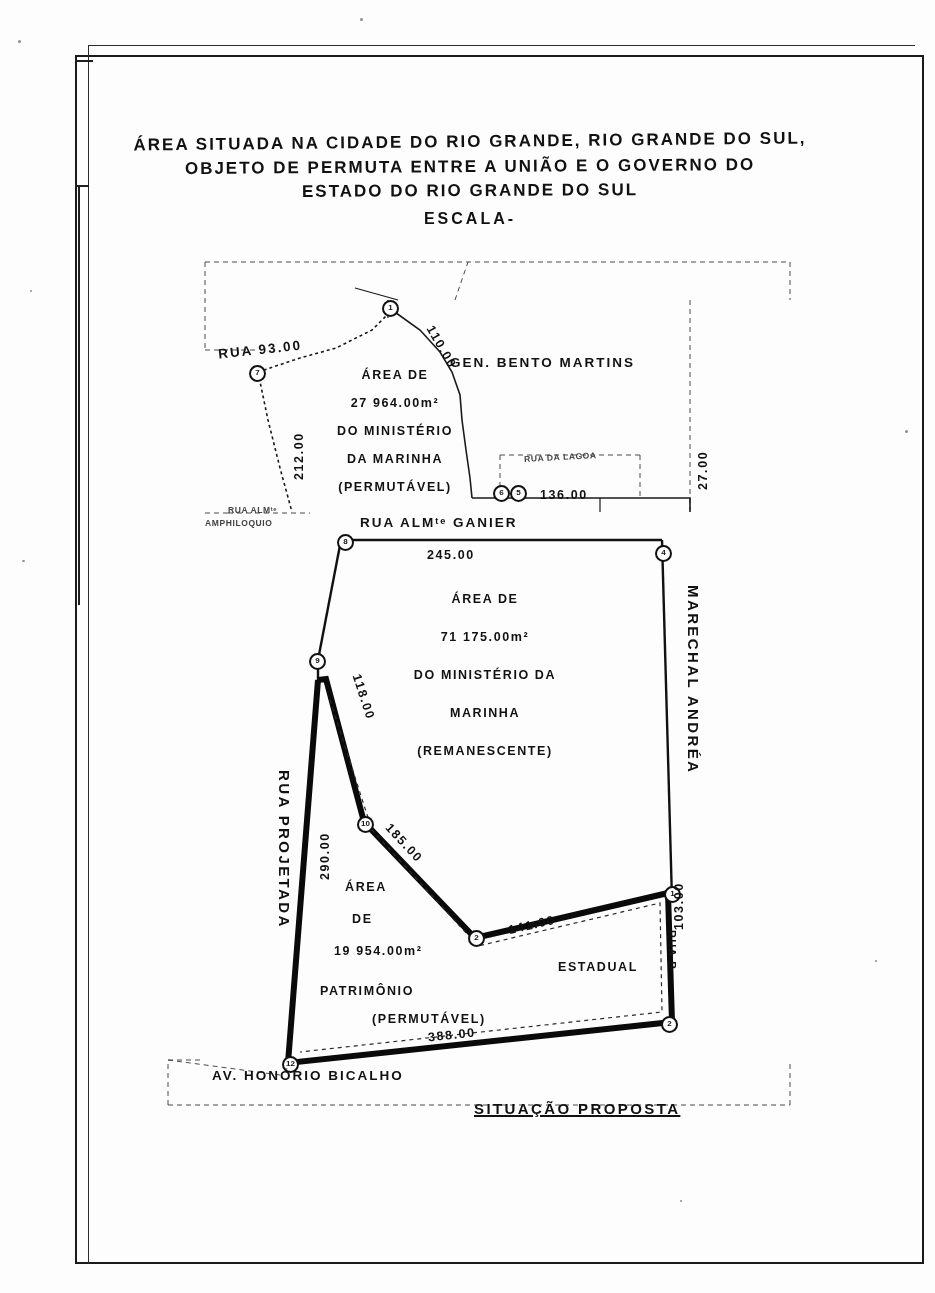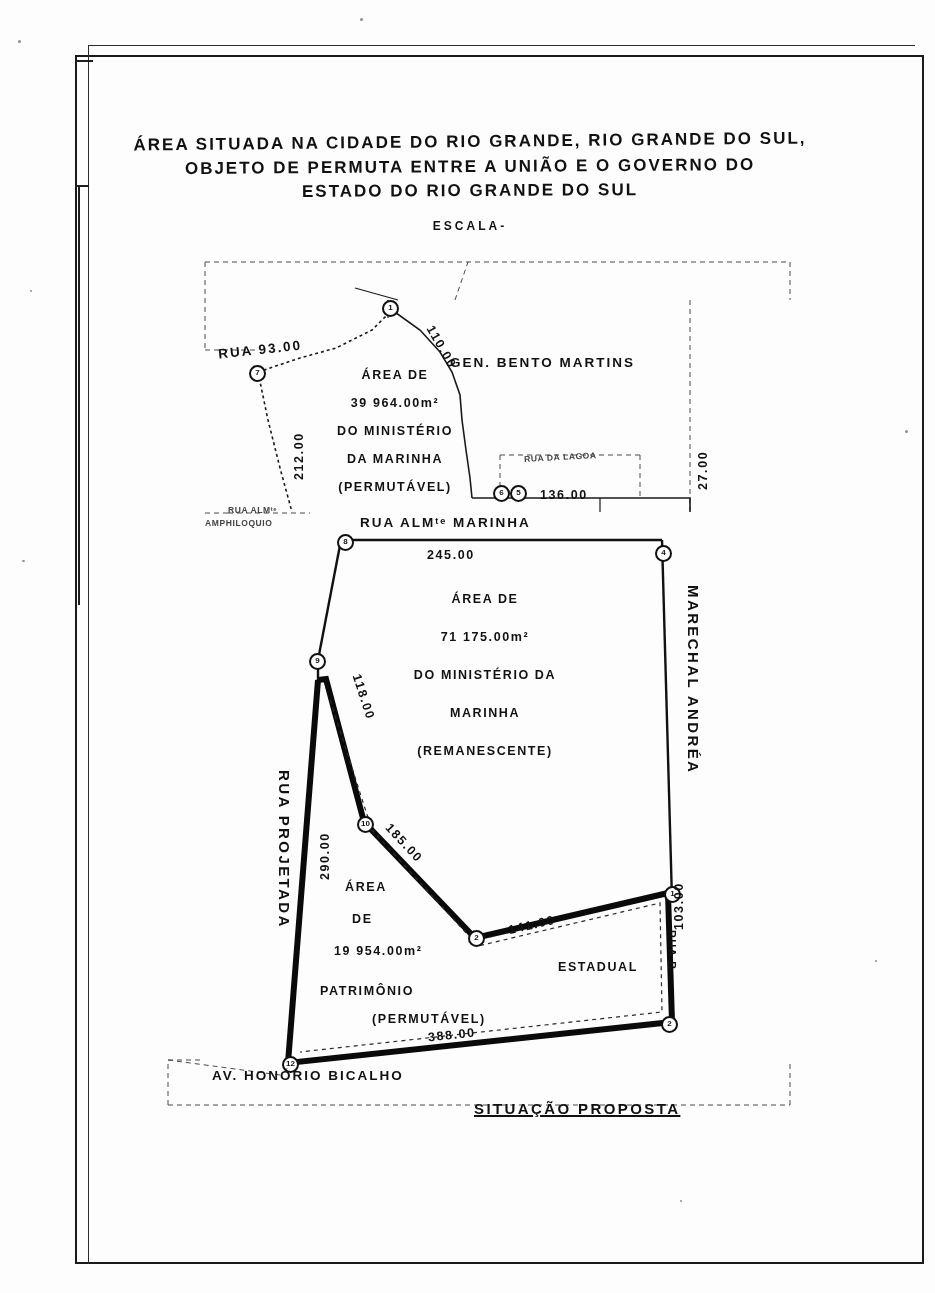--- a/index.html
+++ b/index.html
@@ -55,22 +55,22 @@
     font-weight: 700;
     letter-spacing: 2px;
     line-height: 1.45;
     font-size: 17px;
     color: #111;
   }
   .title-block .l1 { transform: rotate(-0.6deg); }
   .title-block .l2 { transform: rotate(-0.4deg); }
   .title-block .l3 { transform: rotate(-0.3deg); }
   .title-block .scale {
-    margin-top: 14px;
-    font-size: 12px;
+    margin-top: 3px;
+    font-size: 16px;
     letter-spacing: 3px;
   }
   .sc { font-variant: small-caps; }
 
   
   .canvas {
     position: absolute;
     left: 0;
     top: 0;
     width: 935px;
@@ -197,21 +197,21 @@
 <div class="node" style="left:655px; top:545px;"><span>4</span></div>
 <div class="node" style="left:309px; top:653px;"><span>9</span></div>
 <div class="node" style="left:357px; top:816px;"><span>10</span></div>
 <div class="node" style="left:468px; top:930px;"><span>2</span></div>
 <div class="node" style="left:664px; top:886px;"><span>1</span></div>
 <div class="node" style="left:282px; top:1056px;"><span>12</span></div>
 <div class="node" style="left:661px; top:1016px;"><span>2</span></div>
 
 <div class="lbl mid" style="left:218px; top:342px; transform:rotate(-6deg);">RUA 93.00</div>
 <div class="lbl mid" style="left:450px; top:355px;">GEN. BENTO MARTINS</div>
-<div class="lbl mid" style="left:360px; top:515px;">RUA ALMᵗᵉ  MARINHA</div>
+<div class="lbl mid" style="left:360px; top:515px;">RUA ALMᵗᵉ  GANIER</div>
 <div class="lbl big rot-90" style="left:702px; top:585px;">MARECHAL   ANDRÉA</div>
 <div class="lbl big rot-90" style="left:293px; top:770px;">RUA   PROJETADA</div>
 <div class="lbl small rot-90" style="left:678px; top:930px;">RUA B</div>
 <div class="lbl mid" style="left:212px; top:1068px;">AV.    HONÓRIO    BICALHO</div>
 <div class="lbl tiny" style="left:524px; top:452px; transform:rotate(-3deg);">RUA   DA  LAGOA</div>
 <div class="lbl tiny" style="left:228px; top:505px;">RUA   ALMᵗᵉ</div>
 <div class="lbl tiny" style="left:205px; top:518px;">AMPHILOQUIO</div>
 
 <div class="lbl" style="left:418px; top:340px; transform:rotate(60deg);">110.00</div>
 <div class="lbl rot90" style="left:292px; top:480px;">212.00</div>
@@ -220,21 +220,21 @@
 <div class="lbl" style="left:427px; top:548px;">245.00</div>
 <div class="lbl" style="left:340px; top:690px; transform:rotate(72deg);">118.00</div>
 <div class="lbl" style="left:380px; top:836px; transform:rotate(47deg);">185.00</div>
 <div class="lbl" style="left:508px; top:918px; transform:rotate(-13deg);">141.00</div>
 <div class="lbl rot90" style="left:318px; top:880px;">290.00</div>
 <div class="lbl" style="left:428px; top:1028px; transform:rotate(-6deg);">388.00</div>
 <div class="lbl rot90" style="left:672px; top:930px;">103.00</div>
 
 <div style="position:absolute; left:300px; top:368px; width:190px;">
   <div class="lbl" style="position:static; text-align:center; margin-bottom:14px;">ÁREA DE</div>
-  <div class="lbl" style="position:static; text-align:center; margin-bottom:14px;">39 964.00m²</div>
+  <div class="lbl" style="position:static; text-align:center; margin-bottom:14px;">27 964.00m²</div>
   <div class="lbl" style="position:static; text-align:center; margin-bottom:14px;">DO MINISTÉRIO</div>
   <div class="lbl" style="position:static; text-align:center; margin-bottom:14px;">DA MARINHA</div>
   <div class="lbl" style="position:static; text-align:center;">(PERMUTÁVEL)</div>
 </div>
 
 <div style="position:absolute; left:370px; top:592px; width:230px;">
   <div class="lbl" style="position:static; text-align:center; margin-bottom:24px;">ÁREA      DE</div>
   <div class="lbl" style="position:static; text-align:center; margin-bottom:24px;">71 175.00m²</div>
   <div class="lbl" style="position:static; text-align:center; margin-bottom:24px;">DO MINISTÉRIO DA</div>
   <div class="lbl" style="position:static; text-align:center; margin-bottom:24px;">MARINHA</div>

